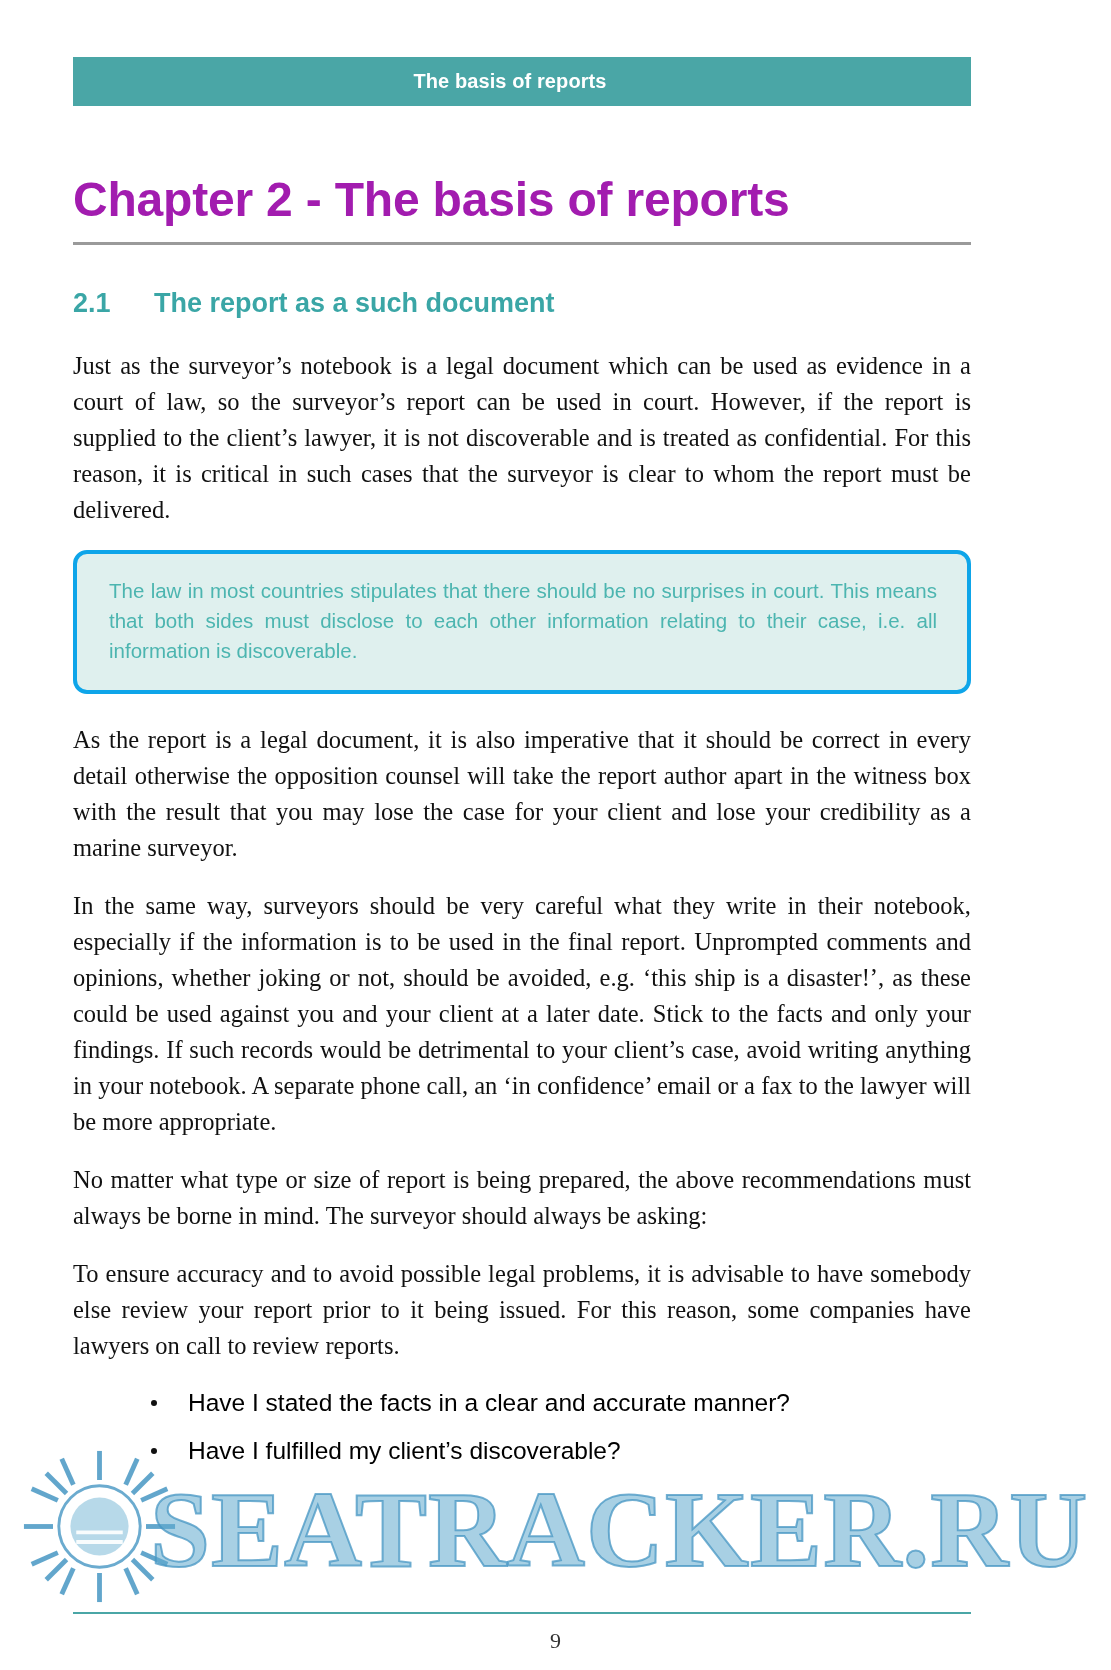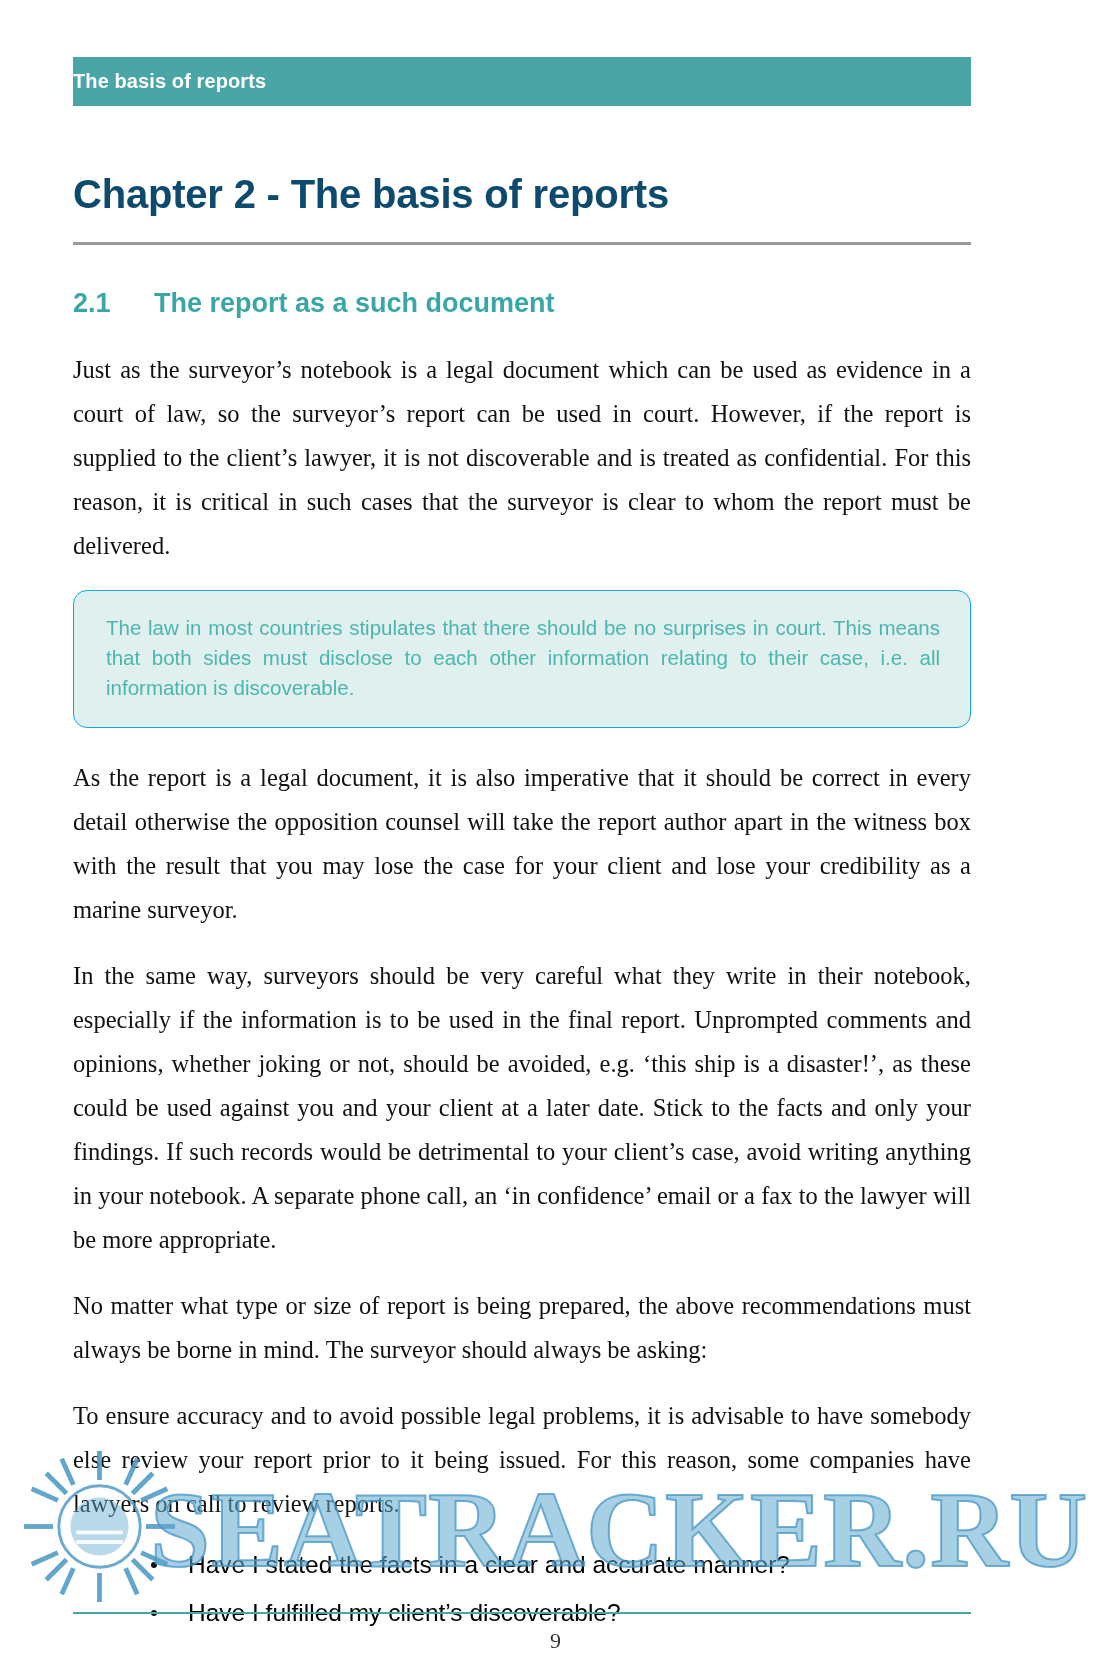--- a/index.html
+++ b/index.html
@@ -25,42 +25,42 @@
   
   .header-bar {
     position: absolute;
     left: 73px;
     top: 57px;
     width: 898px;
     height: 49px;
     background: #4aa6a6;
     display: flex;
     align-items: center;
-    justify-content: flex-start;
+    justify-content: center;
     box-sizing: border-box;
     padding-right: 24px;
   }
   .header-bar .header-title {
     color: #ffffff;
     font-family: "Liberation Sans", sans-serif;
     font-size: 20px;
     font-weight: bold;
     letter-spacing: 0.1px;
   }
 
   
   .chapter-title {
     position: absolute;
     left: 73px;
     top: 172px;
     width: 898px;
     font-family: "Liberation Sans", sans-serif;
-    font-size: 40px;
-    font-weight: bold;
-    color: #0c4a6e;
+    font-size: 48px;
+    font-weight: bold;
+    color: #a21caf;
     letter-spacing: -0.2px;
   }
   .title-rule {
     position: absolute;
     left: 73px;
     top: 242px;
     width: 898px;
     height: 3px;
     background: #9a9a9a;
   }
@@ -89,30 +89,30 @@
   .content {
     position: absolute;
     left: 73px;
     top: 348px;
     width: 898px;
   }
   p.body {
     margin: 0 0 22px 0;
     font-family: "Liberation Serif", serif;
     font-size: 24.5px;
-    line-height: 44px;
+    line-height: 36px;
     text-align: justify;
     color: #111111;
   }
 
   
   .callout {
     margin: 22px 0 28px 0;
     background: #dff0ee;
-    border: 1px solid #0ea5e9;
+    border: 4px solid #0ea5e9;
     border-radius: 14px;
     padding: 22px 30px 24px 32px;
     box-sizing: border-box;
   }
   .callout p {
     margin: 0;
     font-family: "Liberation Sans", sans-serif;
     font-size: 20.5px;
     line-height: 30px;
     color: #4cb5b0;

